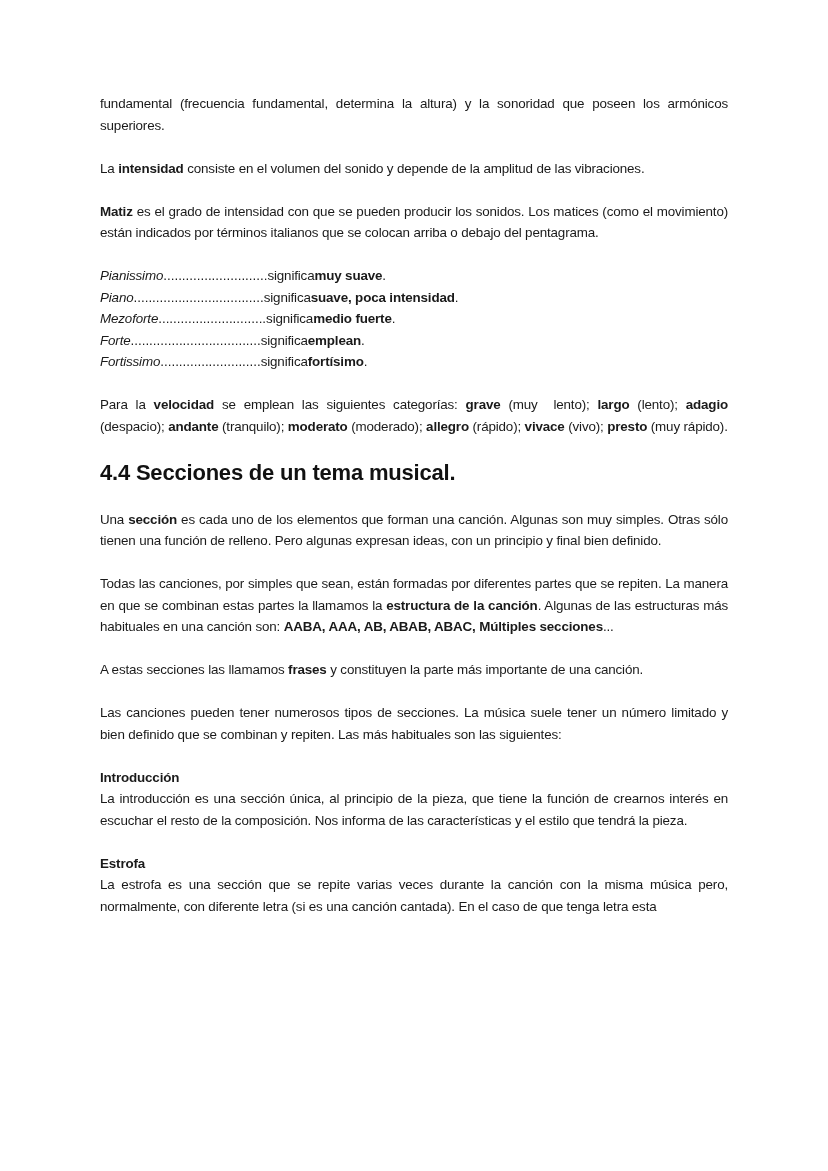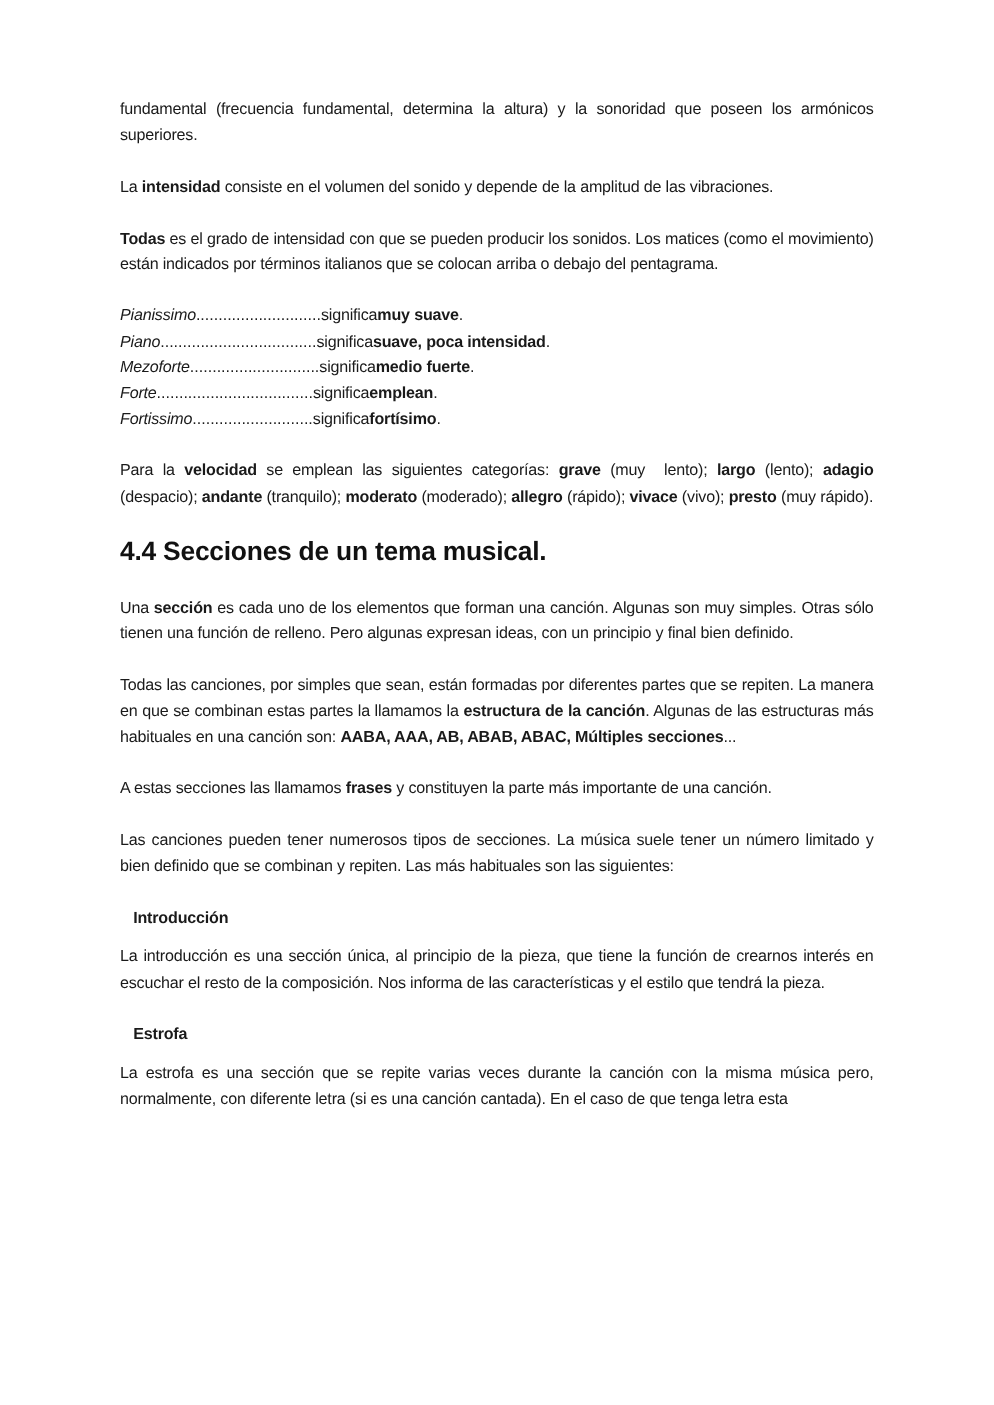--- a/index.html
+++ b/index.html
@@ -11,21 +11,21 @@
       width: 828px;
       height: 1171px;
       overflow: hidden;
       position: relative;
       font-family: "Liberation Sans", "DejaVu Sans", sans-serif;
       color: #1a1a1a;
     }
     .page {
       position: absolute;
       left: 100px;
-      top: 80px;
+      top: 93px;
       width: 628px;
       font-size: 13.4px;
       line-height: 21.5px;
       letter-spacing: -0.15px;
     }
     .p {
       margin: 0 0 21.5px 0;
       text-align: justify;
     }
     b, .b { font-weight: bold; }
@@ -46,39 +46,39 @@
     h2.heading {
       margin: 2px 0 22px 0;
       font-size: 22px;
       line-height: 28px;
       font-weight: bold;
       letter-spacing: -0.2px;
       color: #111;
     }
     .subhead {
       font-weight: bold;
-      margin: 11px;
+      margin: 0;
     }
   </style>
 </head>
 <body>
 
 <div class="page">
 
   <p class="p">
     <span>fundamental (frecuencia fundamental, determina la altura) y la sonoridad que poseen los armónicos superiores.</span>
   </p>
 
 
   <p class="p">
     <span>La </span><b>intensidad</b><span> consiste en el volumen del sonido y depende de la amplitud de las vibraciones.</span>
   </p>
 
   <p class="p">
-    <b>Todas</b><span> es el grado de intensidad con que se pueden producir los sonidos. Los matices (como el movimiento) están indicados por términos italianos que se colocan arriba o debajo del pentagrama.</span>
+    <b>Matiz</b><span> es el grado de intensidad con que se pueden producir los sonidos. Los matices (como el movimiento) están indicados por términos italianos que se colocan arriba o debajo del pentagrama.</span>
   </p>
 
   <div class="list">
     <div class="list-row">
       <span class="term">Pianissimo</span>
         <span class="dots">............................</span>
         <span>significa </span>
         <b>muy suave</b>
         <span>.</span>
     </div>

